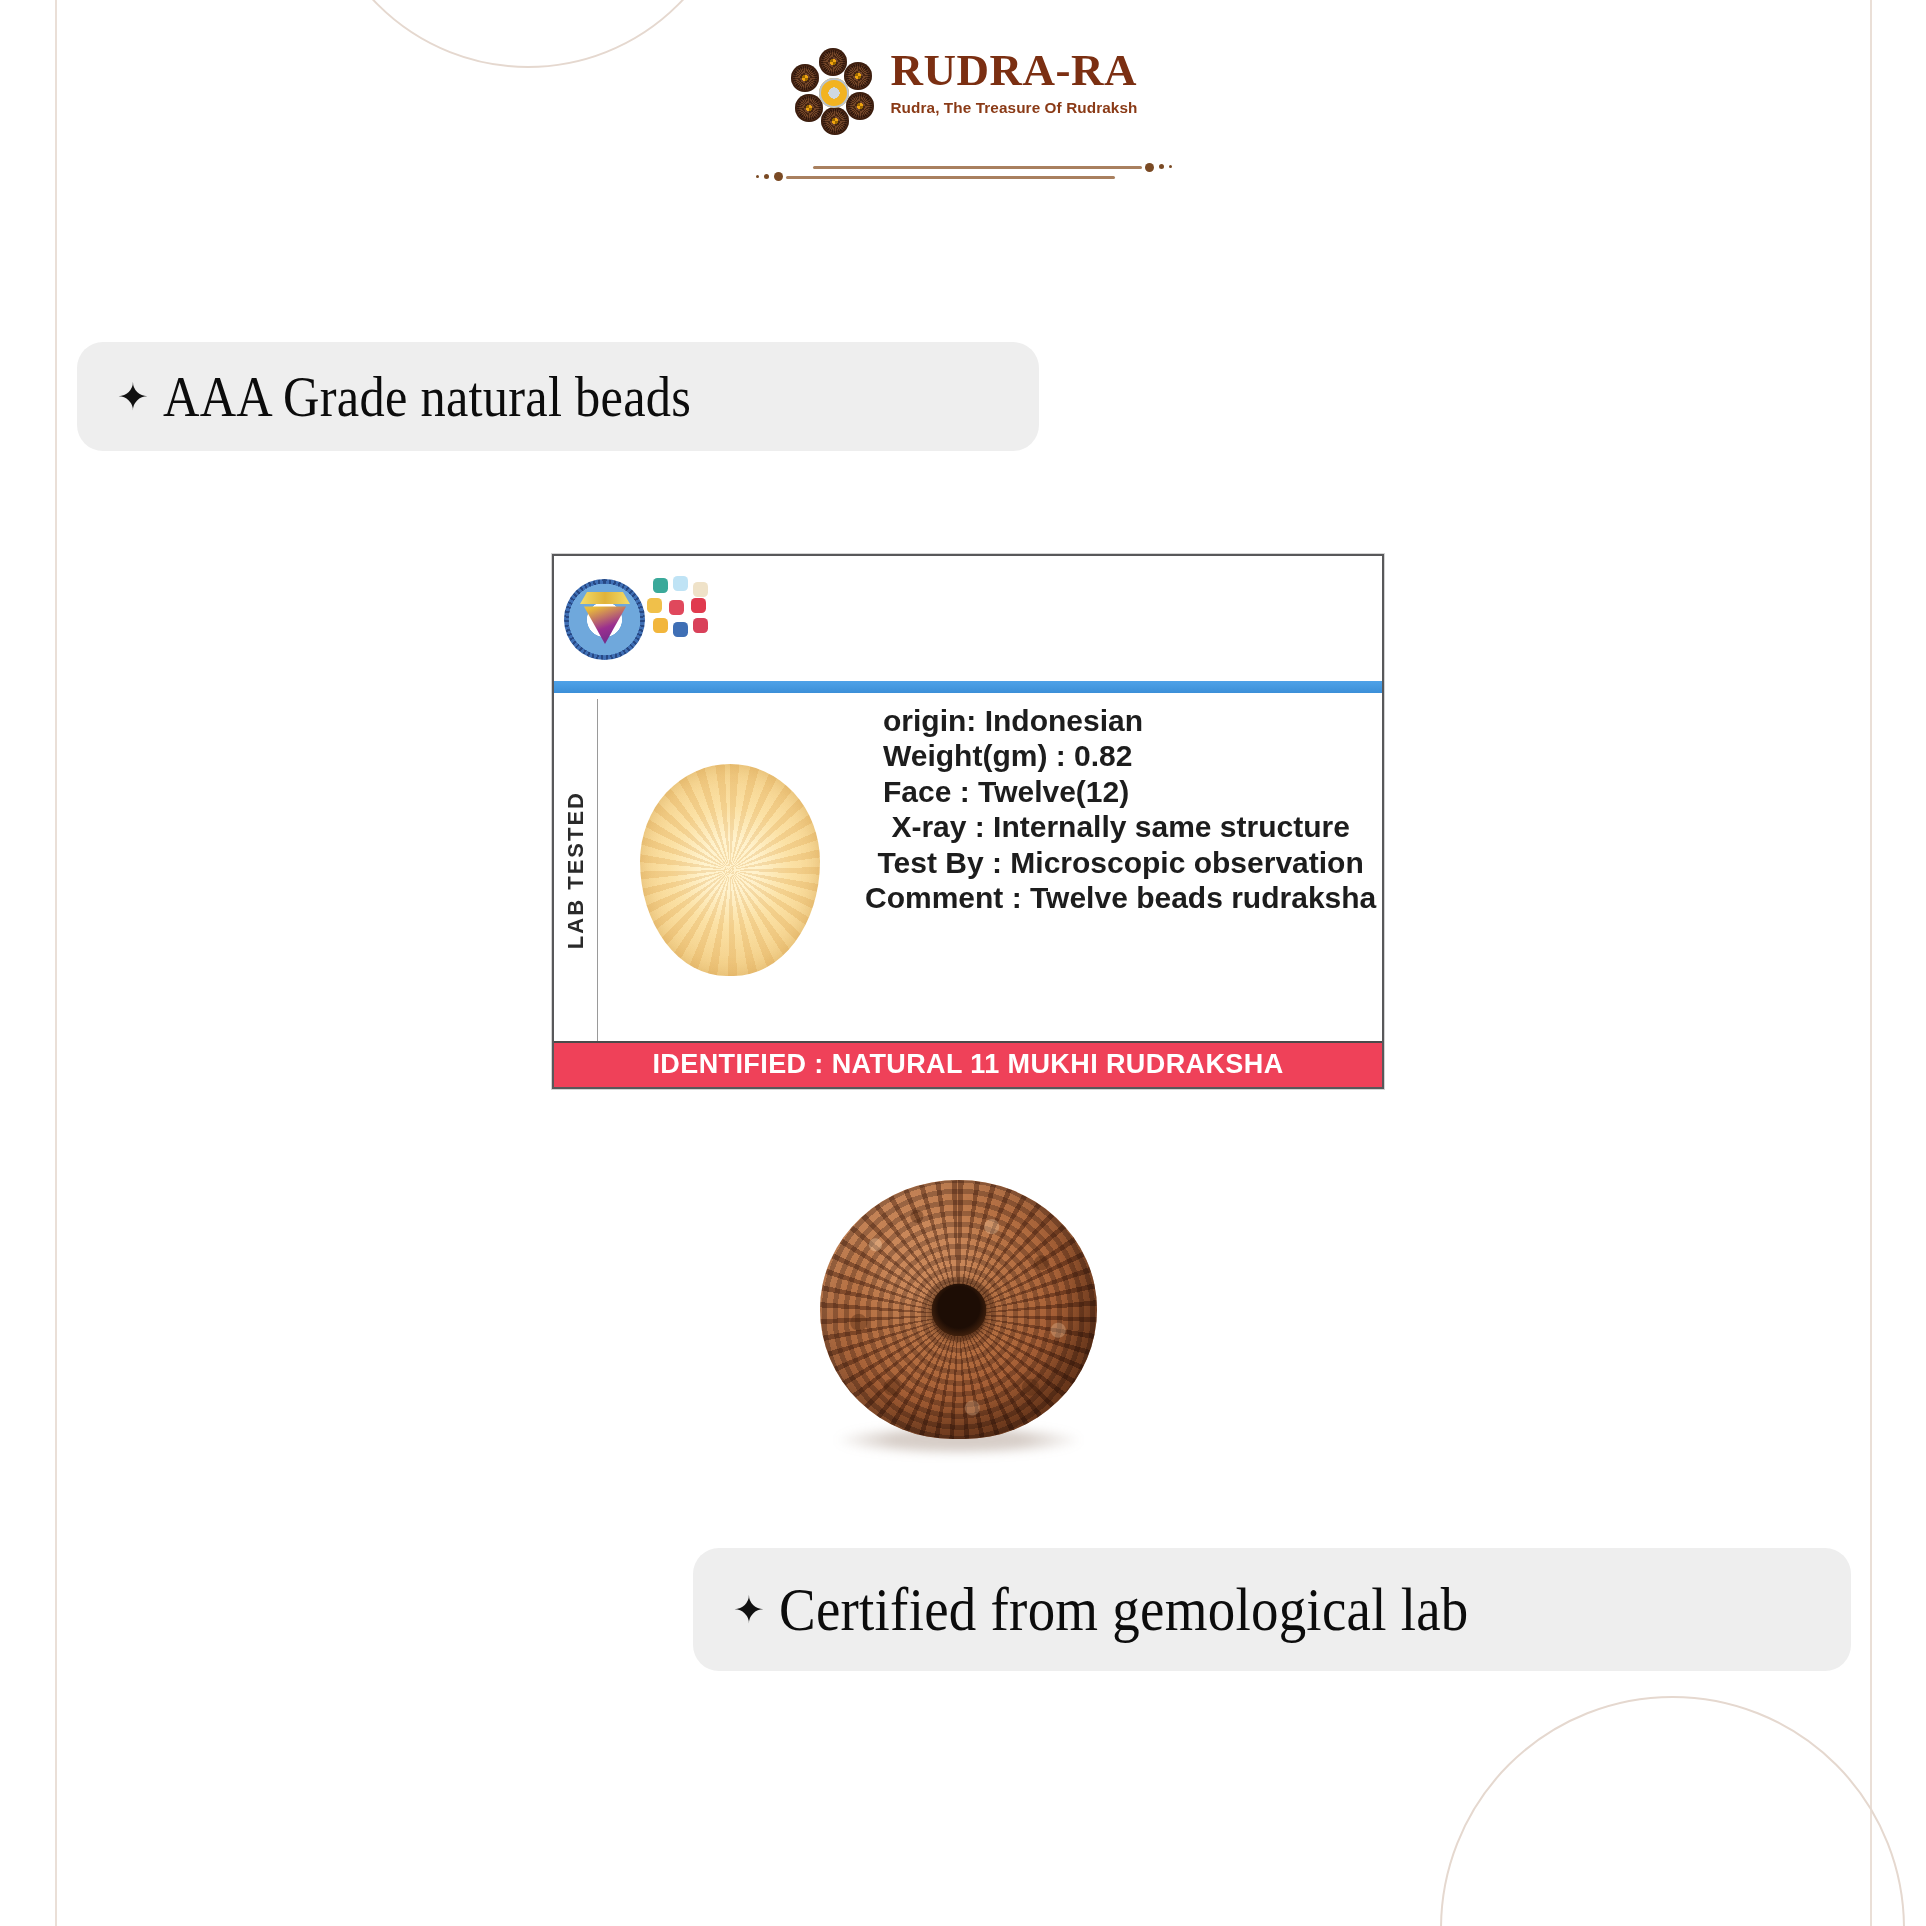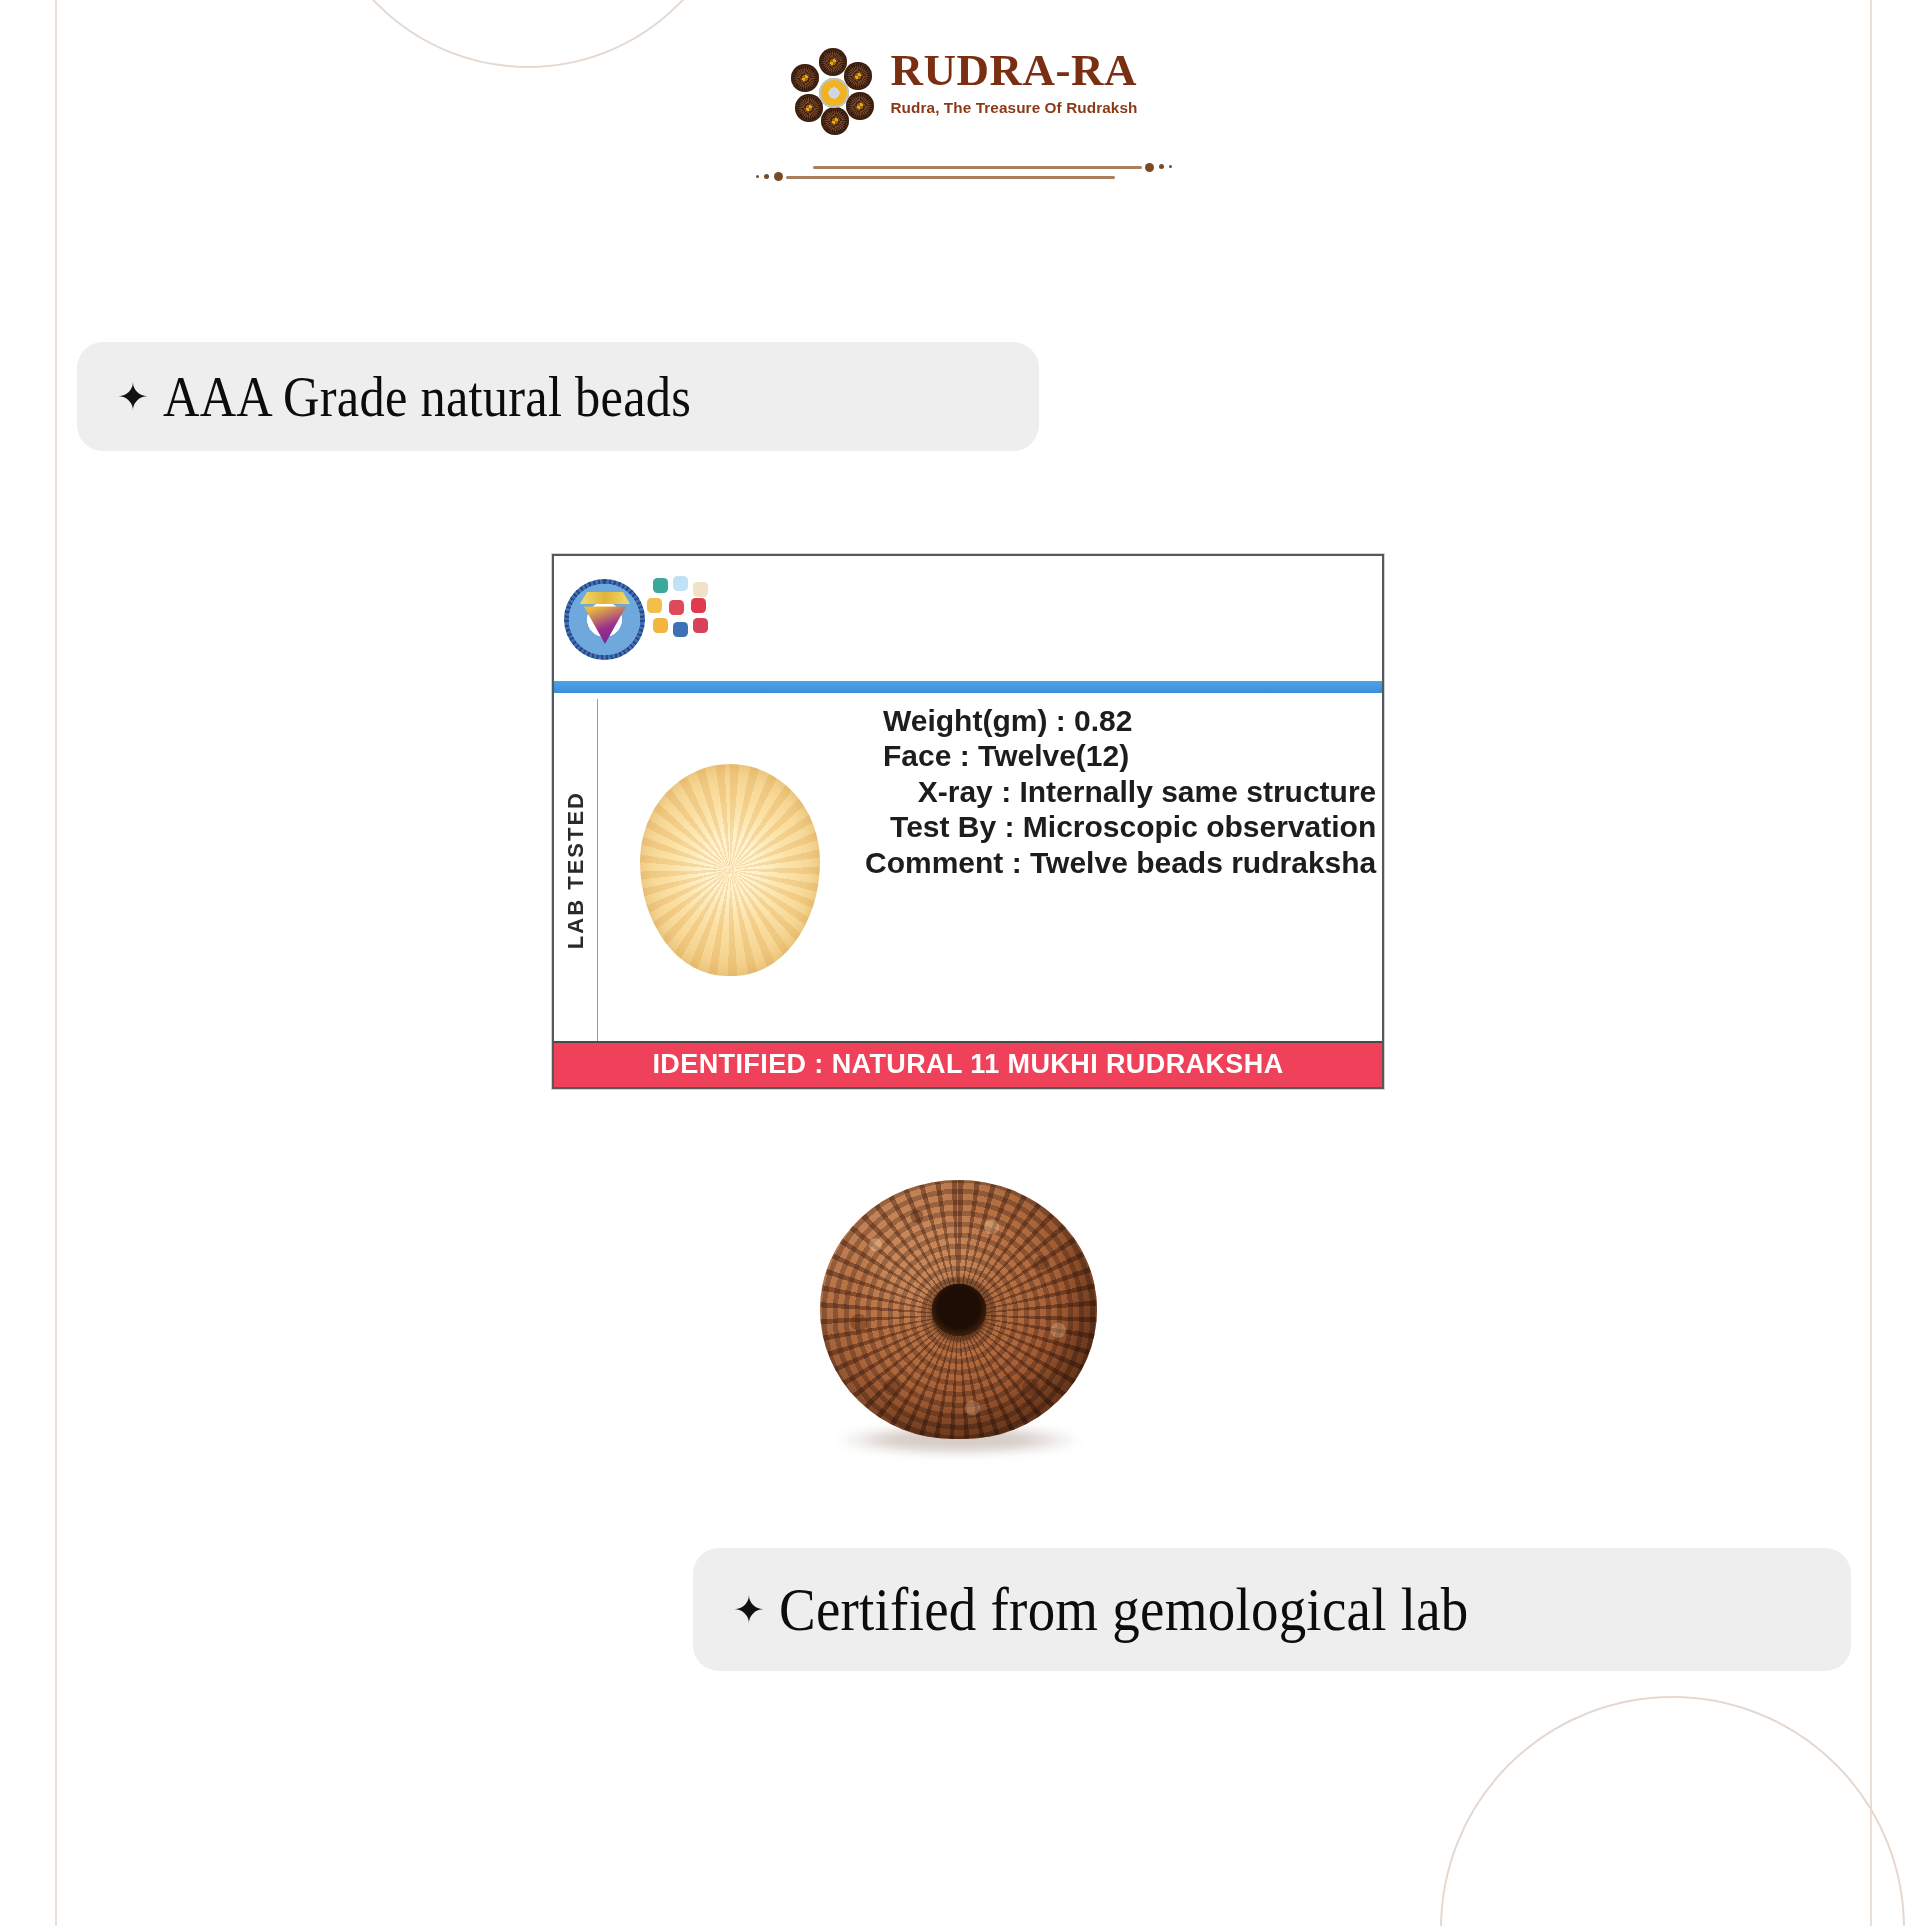--- a/index.html
+++ b/index.html
@@ -303,21 +303,21 @@
     flex-direction: column;
     color: #1d1d1d;
   }
   .cert-fields .f {
     font-size: 30px;
     font-weight: 700;
     line-height: 1.18;
     white-space: nowrap;
   }
   .cert-fields .f.left { text-align: left; padding-left: 18px; }
-  .cert-fields .f.right { text-align: right; }
+  .cert-fields .f.right { text-align: center; }
   .cert-footer {
     background: #ef4159;
     color: #ffffff;
     text-align: center;
     font-weight: 700;
     font-size: 27px;
     letter-spacing: 0.4px;
     padding: 6px 0 7px;
     border-top: 2px solid #4a4a4a;
   }
@@ -450,20 +450,21 @@
     <div class="blue-bar"></div>
 
     <div class="cert-body">
       <div class="lab-tested">
         <span>LAB TESTED</span>
       </div>
       <div class="specimen">
         <div class="bead-xray"></div>
       </div>
       <div class="cert-fields">
+        <div class="f left">origin: Indonesian</div>
         <div class="f left">Weight(gm) : 0.82</div>
         <div class="f left">Face : Twelve(12)</div>
         <div class="f right">X-ray : Internally same structure</div>
         <div class="f right">Test By : Microscopic observation</div>
         <div class="f right">Comment : Twelve beads rudraksha</div>
       </div>
     </div>
 
     <div class="cert-footer">IDENTIFIED : NATURAL 11 MUKHI RUDRAKSHA</div>
   </div>

